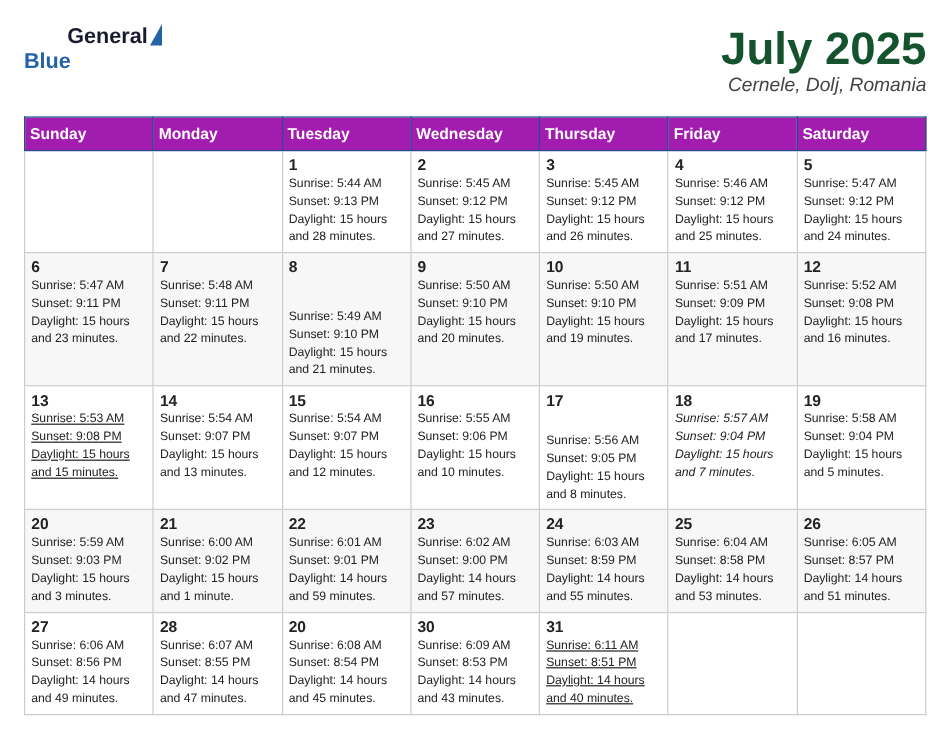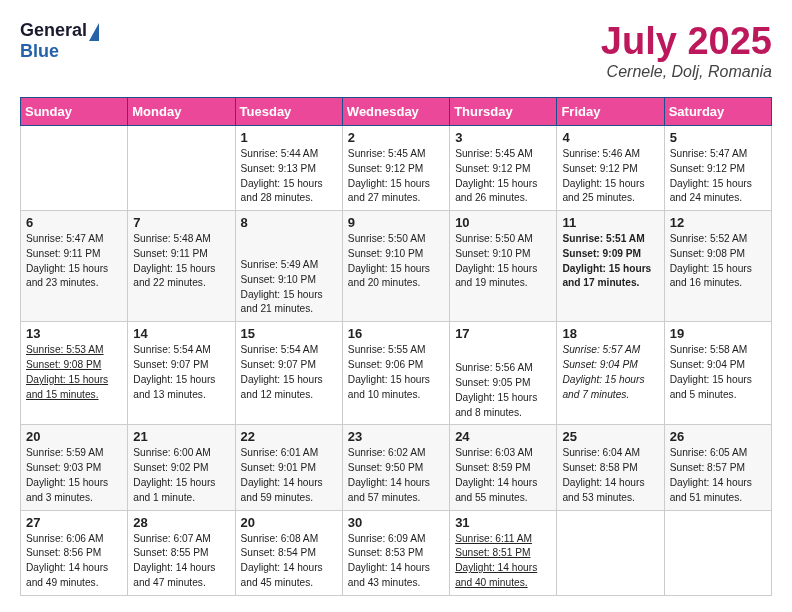--- a/index.html
+++ b/index.html
@@ -16,22 +16,23 @@
       align-items: flex-start;
       margin-bottom: 16px;
     }
     .logo {
       display: flex;
       flex-direction: column;
       align-items: flex-start;
     }
     .logo-top {
       display: flex;
-      align-items: flex-end;
+      align-items: flex-start;
       gap: 0;
+      margin-left: 36px;
     }
     .logo-general {
       font-size: 18px;
       font-weight: bold;
       color: #1a1a2e;
     }
     .logo-arrow {
       width: 0;
       height: 0;
       border-left: 10px solid transparent;
@@ -42,34 +43,34 @@
       font-size: 18px;
       font-weight: bold;
       color: #2563a8;
     }
     .title-block {
       text-align: right;
     }
     .main-title {
       font-size: 38px;
       font-weight: bold;
-      color: #be185d;
+      color: #14532d;
     }
     .subtitle {
       font-size: 16px;
       color: #444;
       font-style: italic;
     }
     .calendar {
       width: 100%;
       border-collapse: collapse;
       border: 1px solid #ccc;
     }
     .calendar th {
-      background-color: #ec4899;
+      background-color: #a21caf;
       color: #fff;
       padding: 6px 4px;
       text-align: left;
       font-size: 13px;
       font-weight: bold;
       border: 1px solid #1e4f8c;
     }
     .calendar td {
       vertical-align: top;
       padding: 4px 5px;
@@ -197,21 +198,21 @@
         </td>
         <td>
           <div class="day-num">10</div>
           <div class="day-detail" style="white-space: pre-line;">Sunrise: 5:50 AM
 Sunset: 9:10 PM
 Daylight: 15 hours
 and 19 minutes.</div>
         </td>
         <td>
           <div class="day-num">11</div>
-          <div class="day-detail" style="white-space: pre-line; font-weight: bold;">Sunrise: 5:51 AM
+          <div class="day-detail" style="white-space: pre-line;">Sunrise: 5:51 AM
 Sunset: 9:09 PM
 Daylight: 15 hours
 and 17 minutes.</div>
         </td>
         <td>
           <div class="day-num">12</div>
           <div class="day-detail" style="white-space: pre-line;">Sunrise: 5:52 AM
 Sunset: 9:08 PM
 Daylight: 15 hours
 and 16 minutes.</div>
@@ -286,21 +287,21 @@
         <td>
           <div class="day-num">22</div>
           <div class="day-detail" style="white-space: pre-line;">Sunrise: 6:01 AM
 Sunset: 9:01 PM
 Daylight: 14 hours
 and 59 minutes.</div>
         </td>
         <td>
           <div class="day-num">23</div>
           <div class="day-detail" style="white-space: pre-line;">Sunrise: 6:02 AM
-Sunset: 9:50 PM
+Sunset: 9:00 PM
 Daylight: 14 hours
 and 57 minutes.</div>
         </td>
         <td>
           <div class="day-num">24</div>
           <div class="day-detail" style="white-space: pre-line;">Sunrise: 6:03 AM
 Sunset: 8:59 PM
 Daylight: 14 hours
 and 55 minutes.</div>
         </td>

